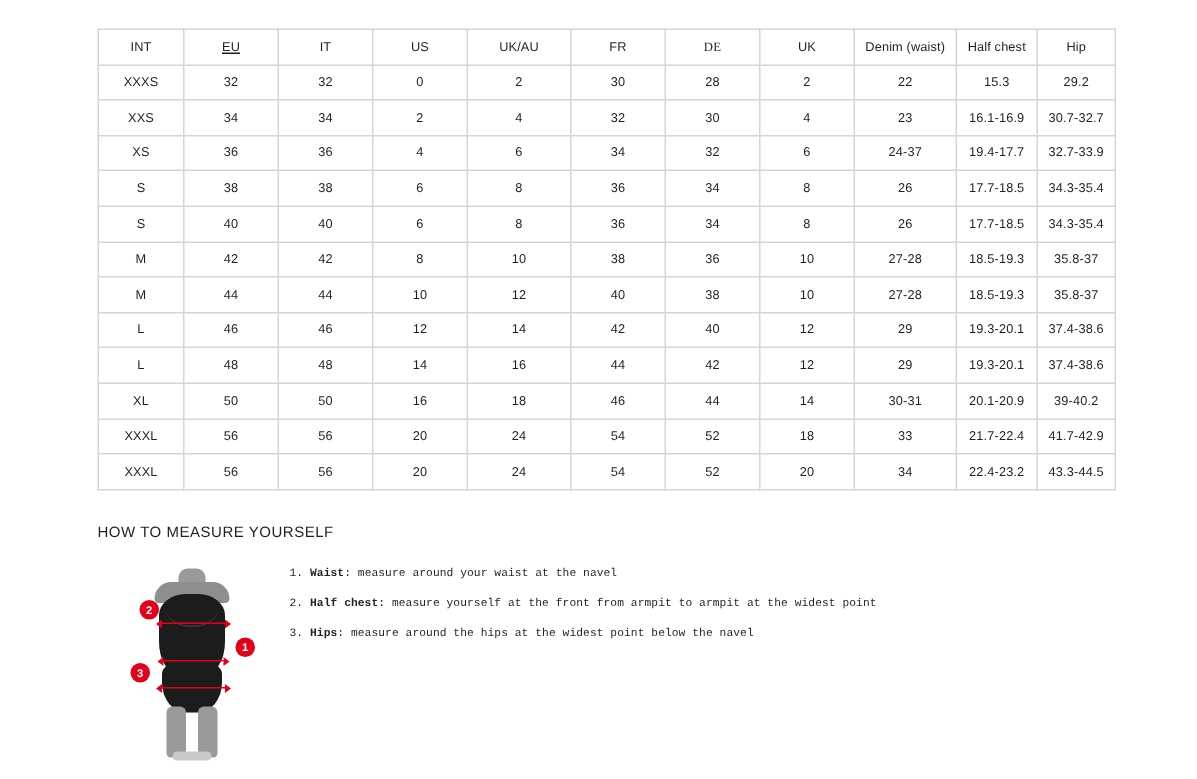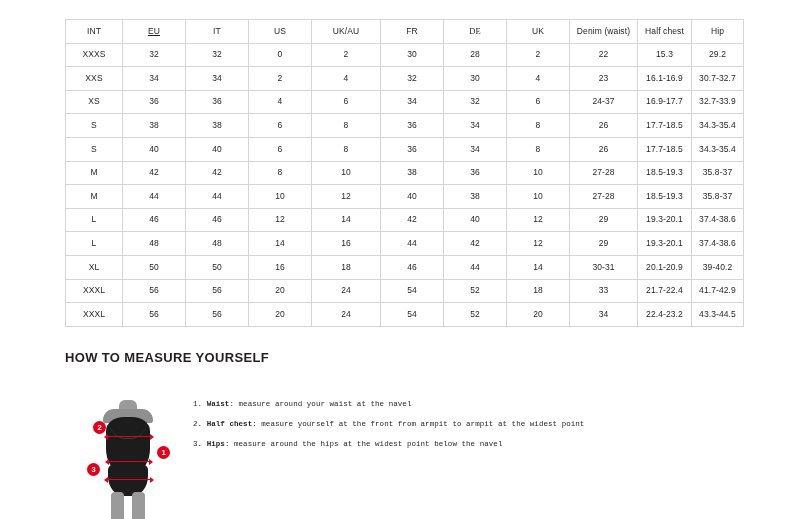--- a/index.html
+++ b/index.html
@@ -62,25 +62,25 @@
   .c10 { width: 51px; }
 
   
   .howto {
     position: absolute;
     left: 65px;
     top: 350px;
     width: 680px;
   }
   .howto-title {
-    font-size: 13px;
-    font-weight: bold;
+    font-size: 10px;
+    font-weight: normal;
     letter-spacing: 0.35px;
     color: #231f20;
-    margin-bottom: 27px;
+    margin-bottom: 10px;
   }
   .howto-body {
     position: relative;
     display: flex;
     align-items: flex-start;
   }
   .figure-col {
     width: 120px;
     position: relative;
     height: 140px;
@@ -258,21 +258,21 @@
         <tr>
           <td>XS</td>
           <td>36</td>
           <td>36</td>
           <td>4</td>
           <td>6</td>
           <td>34</td>
           <td>32</td>
           <td>6</td>
           <td>24-37</td>
-          <td>16.9-17.7</td>
+          <td>19.4-17.7</td>
           <td>32.7-33.9</td>
         </tr>
         <tr>
           <td>S</td>
           <td>38</td>
           <td>38</td>
           <td>6</td>
           <td>8</td>
           <td>36</td>
           <td>34</td>

